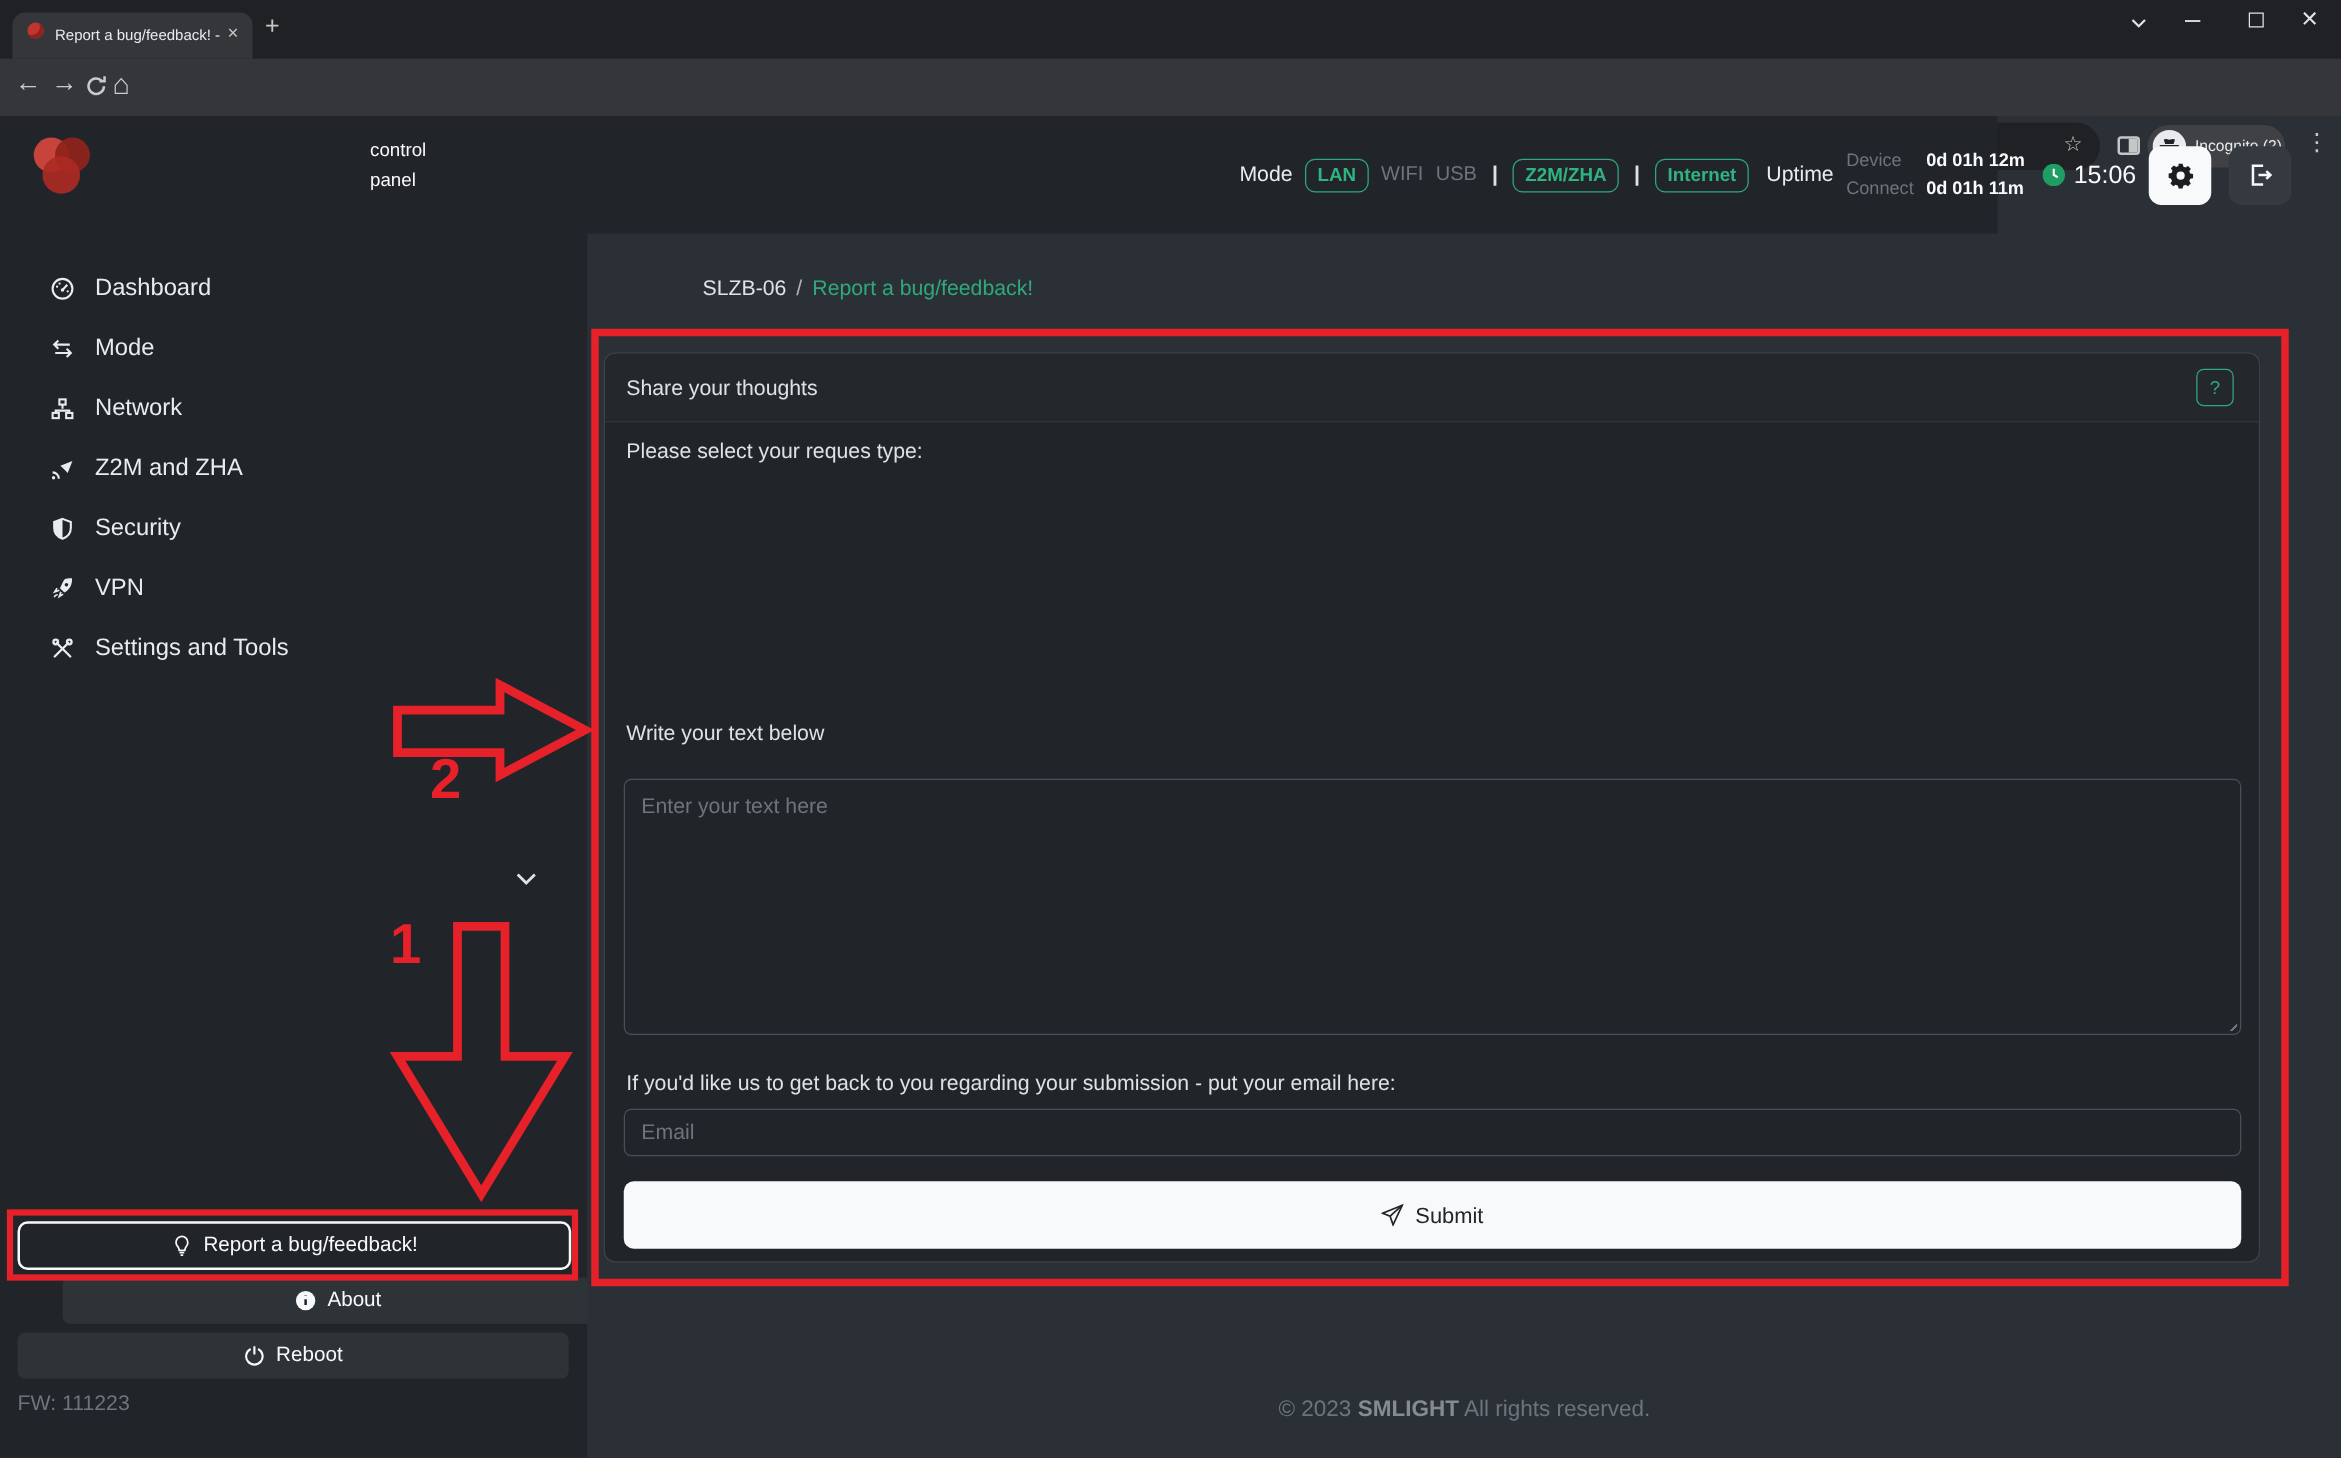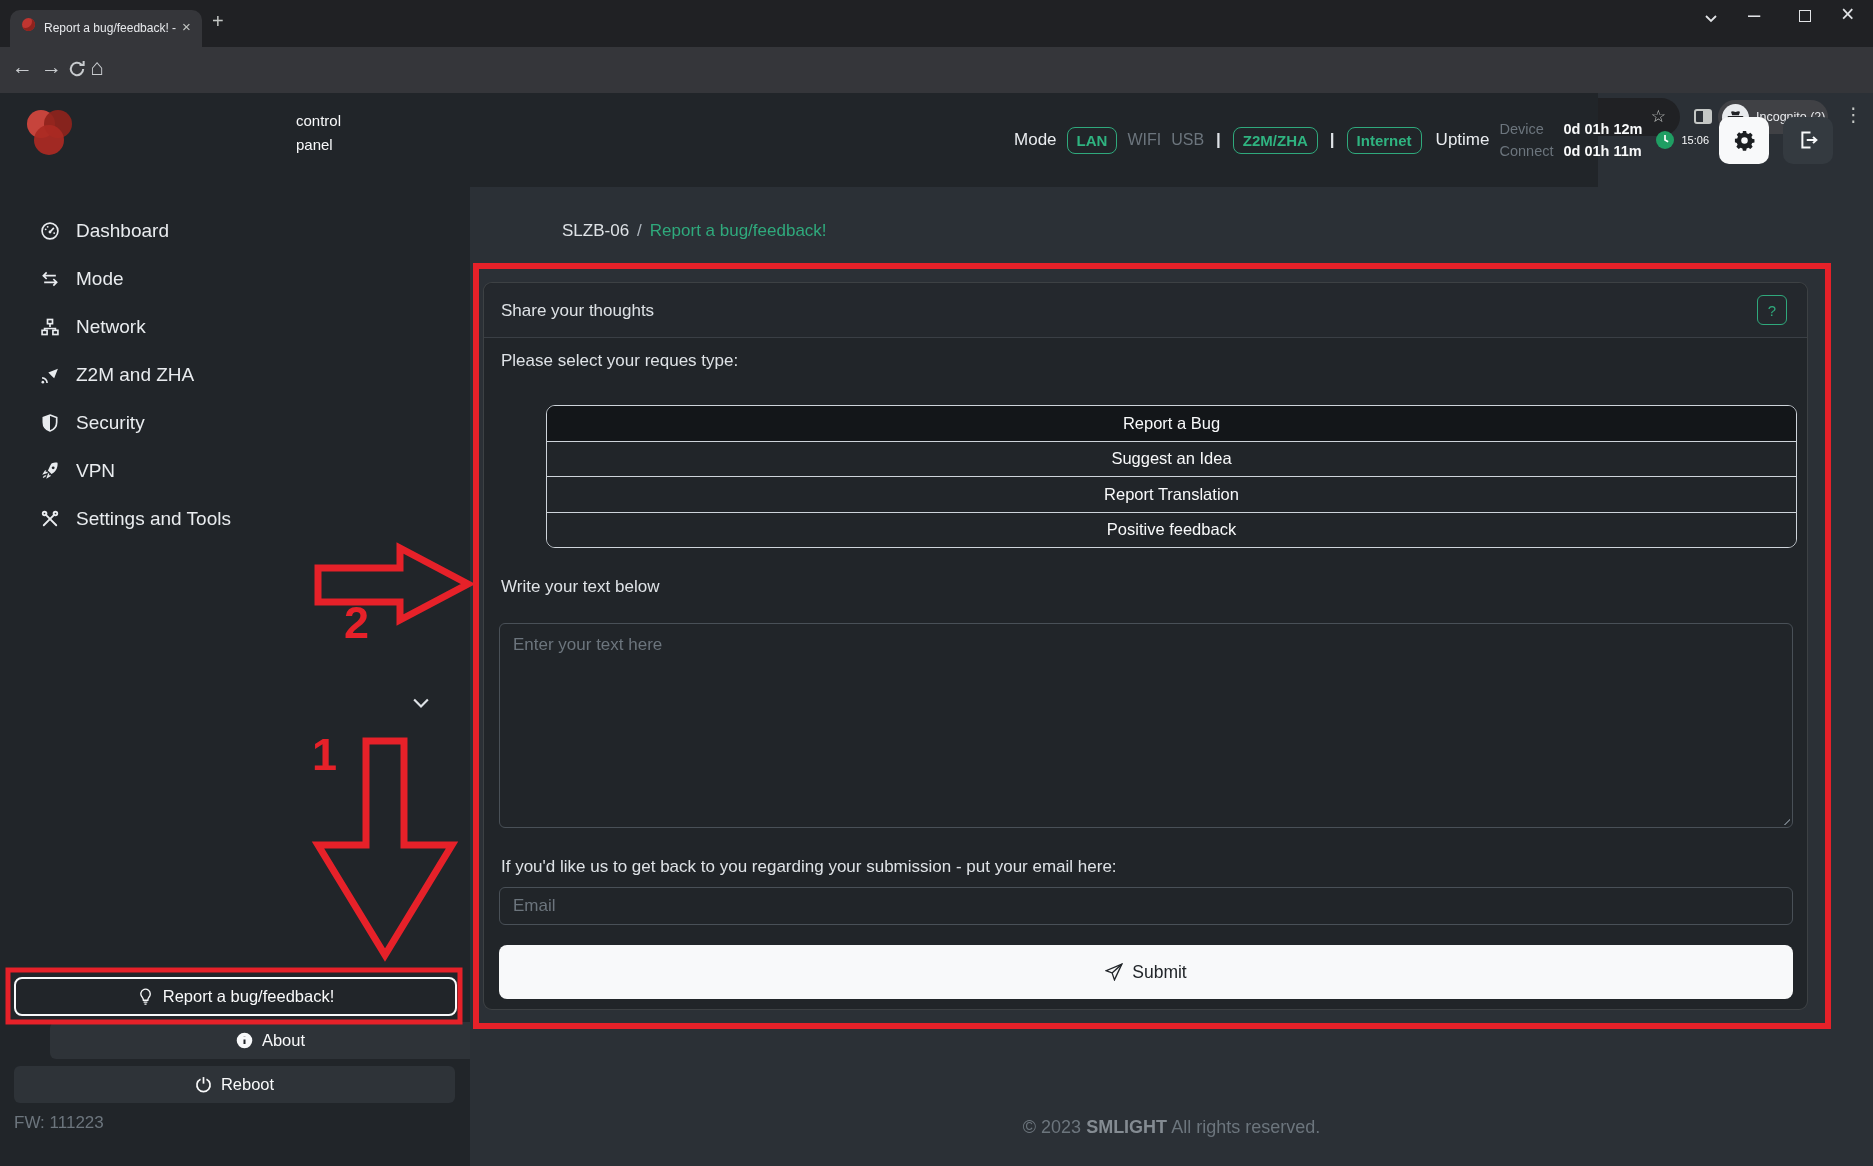--- a/index.html
+++ b/index.html
@@ -38,21 +38,21 @@
   .brandsub { left:296px; font-size:15px; color:#f8f9fa; }
   .hdr-right { left:955px; top:93px; width:900px; height:94px; display:flex; align-items:center; justify-content:flex-end; gap:10px; padding-right:22px; }
   .hlabel { font-size:17px; color:#e9ecef; }
   .badge-green { padding:4px 9px; border:1.5px solid #2fa97c; border-radius:8px; color:#2fb380; font-weight:bold; font-size:15px; white-space:nowrap; }
   .gray { color:#6c757d; font-size:16px; }
   .hsep { color:#dee2e6; font-weight:600; font-size:17px; margin:0 2px; }
   .upblock { font-size:14.5px; line-height:22px; white-space:nowrap; }
   .upblock .lbl { color:#6c757d; display:inline-block; width:64px; }
   .upblock .val { color:#f8f9fa; font-weight:bold; }
   .timewrap { display:flex; align-items:center; gap:7px; margin-left:4px; }
-  .time { font-size:11px; color:#f8f9fa; }
+  .time { font-size:20px; color:#f8f9fa; }
   .sqbtn { width:50px; height:47px; border-radius:10px; display:flex; align-items:center; justify-content:center; border:none; cursor:pointer; }
   .gearbtn { background:#f8f9fa; }
   .outbtn { background:#343a40; margin-left:4px; }
   
   .sidebar { left:0; top:187px; width:470px; height:979px; background:#212529; }
   .nav-item { position:absolute; left:0; width:470px; height:48px; display:flex; align-items:center; padding-left:40px; gap:16px; cursor:pointer; }
   .nav-item span.lab { font-size:19px; color:#e9ecef; }
   .nav-chev { position:absolute; left:410px; top:505px; }
   .langsel { position:absolute; left:13px; top:741px; width:450px; height:36px; border:1px solid #495057; border-radius:6px; background:#212529; display:flex; align-items:center; padding:0 14px; justify-content:space-between; cursor:pointer; }
   .langsel span { font-size:16px; color:#dee2e6; }
@@ -282,26 +282,20 @@
   </div>
 
   <div class="card">
     <div class="card-hd">
       <div class="title">Share your thoughts</div>
       <button class="helpbtn">?</button>
     </div>
 
     <div class="plabel" style="top:68px;">Please select your reques type:</div>
 
-    <div class="typegroup">
-      <button class="typebtn">Report a Bug</button>
-      <button class="typebtn">Suggest an Idea</button>
-      <button class="typebtn">Report Translation</button>
-      <button class="typebtn">Positive feedback</button>
-    </div>
 
     <div class="plabel" style="top:294px;">Write your text below</div>
     <textarea class="ta" placeholder="Enter your text here" style=""></textarea>
     <div class="grip"></div>
 
     <div class="plabel" style="top:574px;">If you'd like us to get back to you regarding your submission - put your email here:</div>
     <input class="em" placeholder="Email" style="">
 
     <button class="submit">
       <svg width="18" height="18" viewBox="0 0 16 16" fill="none" stroke="#212529" stroke-width="1.2">

